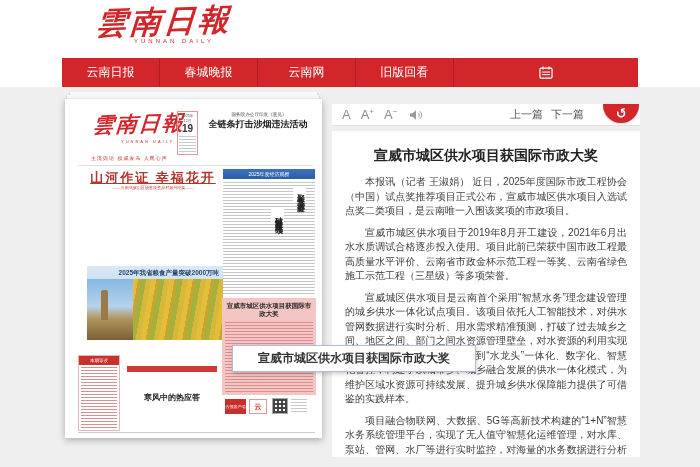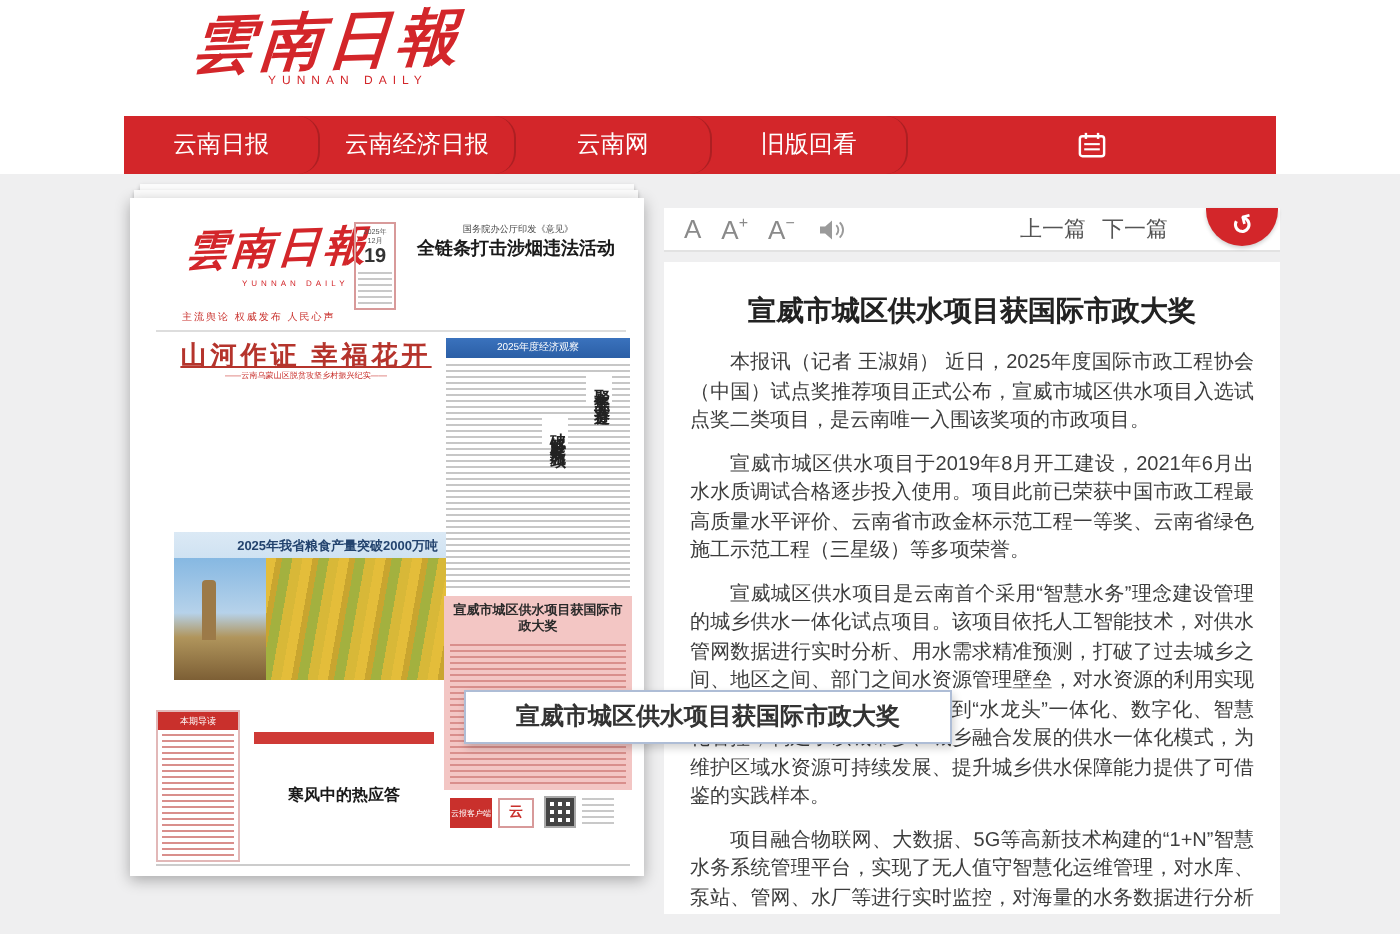--- a/index.html
+++ b/index.html
@@ -12,21 +12,21 @@
   .logo { position:absolute; left:96px; top:6px; cursor:pointer; }
   .logo-cn { font-family:"DejaVu Serif","Liberation Serif",serif; font-weight:bold; font-style:italic;
              color:#d3262a; font-size:31px; letter-spacing:3px; transform:skewX(-6deg) rotate(-2deg);
              display:inline-block; line-height:1; }
   .logo-en { color:#d3262a; font-size:6px; letter-spacing:3px; margin:1px 0 0 38px; }
 
   
   .nav { position:absolute; left:62px; top:58px; width:576px; height:29px; background:#d3262a;
          display:flex; align-items:stretch; color:#fff; font-size:12px; }
   .nav-item { flex:1; display:flex; align-items:center; justify-content:center;
-              border-right:1px solid rgba(0,0,0,.18); cursor:pointer; white-space:nowrap;border-radius:11px; }
+              border-right:1px solid rgba(0,0,0,.18); cursor:pointer; white-space:nowrap; }
   .nav-date { flex:1.9; display:flex; align-items:center; justify-content:center; gap:8px; }
   .cal-icon { width:14px; height:13px; display:inline-block; }
 
   
   .main-bg { position:absolute; left:0; top:87px; width:700px; height:380px; background:#efeff0; }
 
   
   .paper-stack1 { position:absolute; left:70px; top:92px; width:247px; height:10px; background:#fbfbfb; box-shadow:0 1px 2px rgba(0,0,0,.25); }
   .paper-stack2 { position:absolute; left:67px; top:95px; width:252px; height:10px; background:#fdfdfd; box-shadow:0 1px 2px rgba(0,0,0,.25); }
   .paper { position:absolute; left:65px; top:99px; width:257px; height:339px; background:#fff;
@@ -125,21 +125,21 @@
 
   <div class="header">
     <div class="logo">
       <span class="logo-cn">雲南日報</span>
       <div class="logo-en">YUNNAN DAILY</div>
     </div>
   </div>
 
   <div class="nav">
     <div class="nav-item">云南日报</div>
-    <div class="nav-item">云南经济日报</div>
+    <div class="nav-item">春城晚报</div>
     <div class="nav-item">云南网</div>
     <div class="nav-item">旧版回看</div>
     <div class="nav-date">
       <svg class="cal-icon" viewBox="0 0 16 15">
         <rect x="1" y="2.5" width="14" height="11.5" rx="1.5" fill="none" stroke="#fff" stroke-width="1.4"></rect>
         <line x1="4.5" y1="0.5" x2="4.5" y2="4" stroke="#fff" stroke-width="1.4"></line>
         <line x1="11.5" y1="0.5" x2="11.5" y2="4" stroke="#fff" stroke-width="1.4"></line>
         <line x1="3.5" y1="7" x2="12.5" y2="7" stroke="#fff" stroke-width="1.2"></line>
         <line x1="3.5" y1="10" x2="12.5" y2="10" stroke="#fff" stroke-width="1.2"></line>
       </svg>

